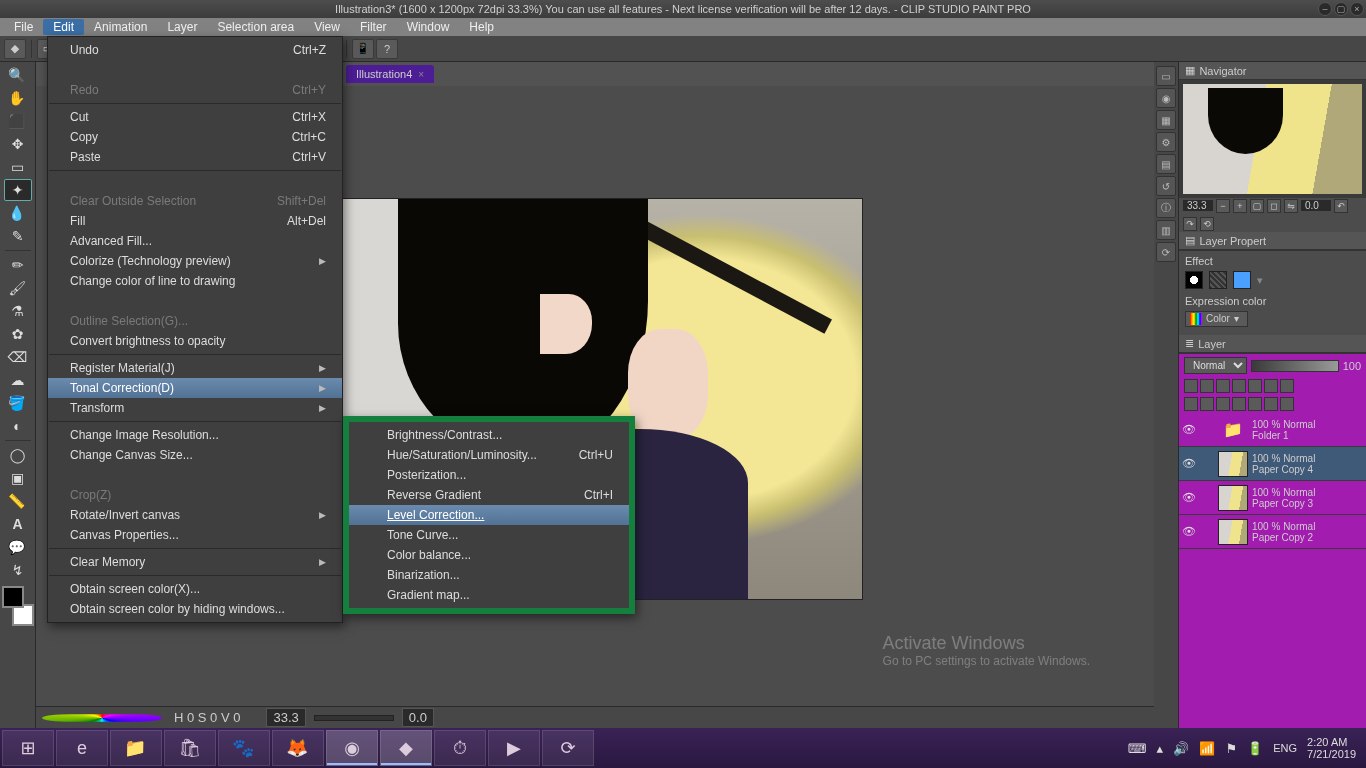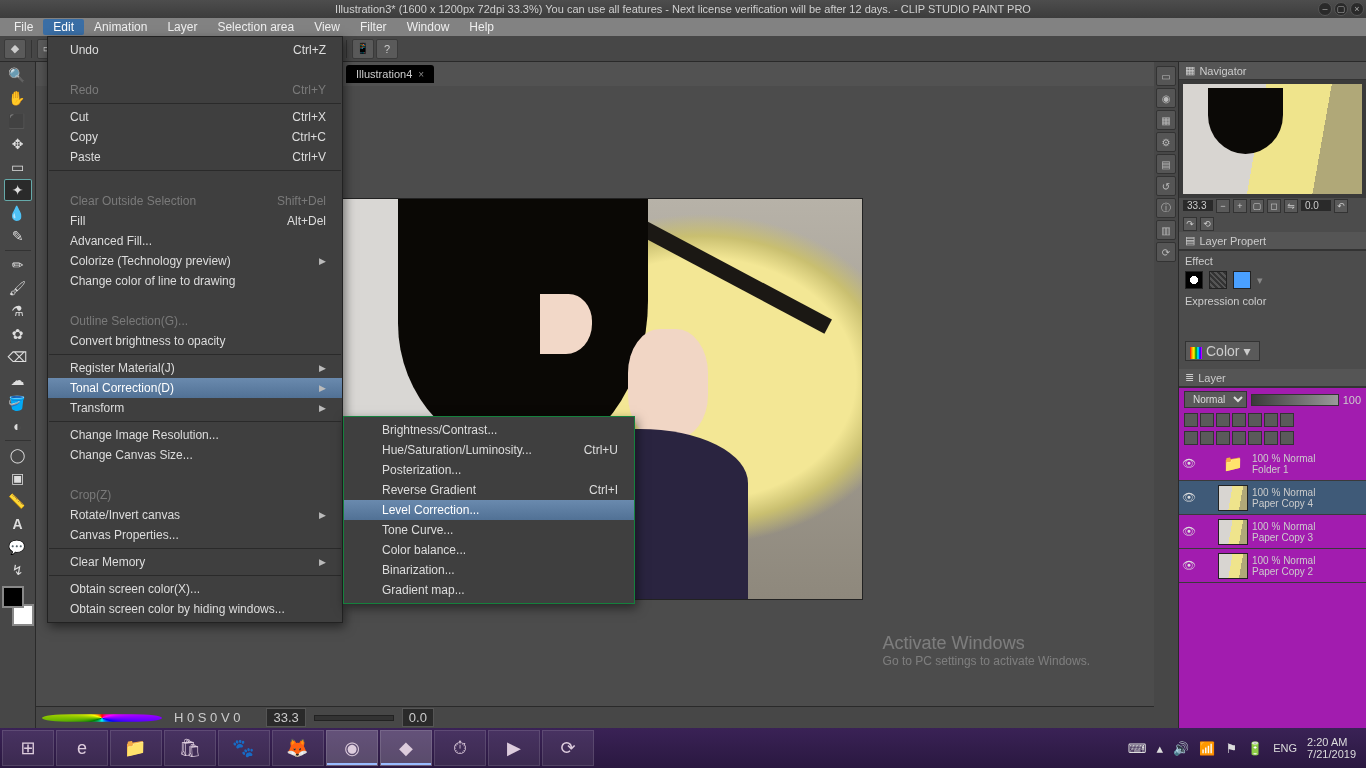--- a/index.html
+++ b/index.html
@@ -20,21 +20,21 @@
 
 .left-tools { width: 36px; background: #474747; border-right:1px solid #2a2a2a; display:flex; flex-direction:column; align-items:center; padding-top:2px; gap:1px;}
 .left-tools .lt-btn { width:28px; height:22px; display:flex;align-items:center;justify-content:center;color:#ddd;font-size:14px;border-radius:2px;}
 .left-tools .lt-btn.sel { background:#2a2a2a; box-shadow: inset 0 0 0 1px #6aa; }
 .left-tools .lt-sep { height:1px; width:26px; background:#333; margin:2px 0;}
 .color-swatch { width:32px; height:40px; position:relative; margin-top:4px;}
 .color-swatch .fg { position:absolute; width:22px; height:22px; background:#000; border:2px solid #888; top:0; left:0;}
 .color-swatch .bg { position:absolute; width:22px; height:22px; background:#fff; border:2px solid #888; bottom:0; right:0;}
 
 .tab-row { height:24px; background:#525252; display:flex; align-items:center; padding-left:36px; font-size:11px; color:#ccc; position:absolute; top:62px; left:0; right:0; }
-.doc-tab { padding:3px 10px; background:#000000; border-radius:3px 3px 0 0; margin-right:2px; display:flex; align-items:center; gap:6px;}
+.doc-tab { padding:3px 10px; background:#4c1d95; border-radius:3px 3px 0 0; margin-right:2px; display:flex; align-items:center; gap:6px;}
 .doc-tab .close-x { color:#888; font-size:10px;}
 
 .canvas-area { position:absolute; top:86px; left:36px; right:212px; bottom:40px; background:#4c4c4c; overflow:hidden;}
 .canvas-inner { position:absolute; left:50%; top:50%; transform:translate(-50%,-52%); width:534px; height:400px; background:#ddd; box-shadow:0 0 0 1px #222;}
 .canvas-img { width:100%; height:100%; background:
   linear-gradient(100deg, #d9d7d4 0 42%, transparent 42%),
   radial-gradient(ellipse 280px 220px at 70% 45%, #f3e795 0 55%, #c9bf70 65%, transparent 75%),
   linear-gradient(#b7b2a8,#8e887c);
   position:relative; overflow:hidden;}
 .hair { position:absolute; left:70px; top:0; width:250px; height:260px; background:#0a0805; border-radius:0 0 55% 60% / 0 0 70% 60%; }
@@ -43,42 +43,42 @@
 .hand { position:absolute; left:300px; top:130px; width:80px; height:110px; background:#f1d6c5; border-radius:40%;}
 .stick { position:absolute; left:200px; top:-40px; width:340px; height:16px; background:#1b1814; transform:rotate(28deg); transform-origin:left center;}
 
 .edit-menu { position:absolute; top:36px; left:47px; width:296px; background:#3f3f3f; border:1px solid #222; box-shadow:2px 4px 10px rgba(0,0,0,.5); color:#ddd; font-size:12px; z-index:50; padding:3px 0;}
 .edit-menu .mi { display:flex; justify-content:space-between; align-items:center; padding:3px 16px 3px 22px; white-space:nowrap;}
 .edit-menu .mi.disabled { color:#7a7a7a;margin-top:20px; }
 .edit-menu .mi.hl { background:linear-gradient(#6a8aae,#517195); color:#fff; }
 .edit-menu .msep { height:1px; background:#2a2a2a; margin:3px 1px;}
 .edit-menu .arrow { font-size:9px; color:#bbb; }
 
-.sub-menu { position:absolute; top:416px; left:343px; width:292px; background:#3f3f3f; border:1px solid #15803d; box-shadow:2px 4px 10px rgba(0,0,0,.5); color:#ddd; font-size:12px; z-index:51; padding:3px 0;}
+.sub-menu { position:absolute; top:416px; left:343px; width:292px; background:#3f3f3f; border:6px solid #15803d; box-shadow:2px 4px 10px rgba(0,0,0,.5); color:#ddd; font-size:12px; z-index:51; padding:3px 0;}
 .sub-menu .mi { display:flex; justify-content:space-between; padding:3px 16px 3px 38px;}
-.sub-menu .mi.hl { background:linear-gradient(#6a8aae,#517195); color:#fff;}
+.sub-menu .mi.hl { background:linear-gradient(#6a8aae,#517195); color:#fff;text-decoration:underline;}
 
 .bottom-status { position:absolute; left:36px; right:212px; bottom:40px; height:22px; background:#474747; border-top:1px solid #2a2a2a; display:flex; align-items:center; gap:8px; padding:0 6px; font-size:13px; color:#ccc;}
 .zoom-box { background:#2a2a2a; padding:1px 6px; border:1px solid #555; }
 
 .right-panels { position:absolute; top:62px; right:0; bottom:40px; width:212px; display:flex; }
 .icon-strip { width:24px; background:#474747; display:flex; flex-direction:column; gap:2px; padding:4px 2px;}
 .icon-strip .isb { width:20px; height:20px; background:#555; border:1px solid #333; border-radius:2px; display:flex;align-items:center;justify-content:center;color:#bbb;font-size:10px;}
 .panel-stack { flex:1; background:#474747; border-left:1px solid #2a2a2a; display:flex; flex-direction:column; font-size:11px; color:#ccc;}
 .panel-header { height:18px; background:#555; display:flex; align-items:center; padding:0 6px; gap:4px; border-bottom:1px solid #333;}
 .nav-thumb { height:118px; background:#3a3a3a; padding:4px; }
 .nav-thumb .thumb { width:100%; height:100%; background:linear-gradient(100deg,#d8d5d1 0 42%, #efe48c 42% 75%, #b0a878 75%); position:relative;}
 .nav-thumb .thumb::after{content:"";position:absolute;left:14%;top:4%;width:42%;height:60%;background:#0b0906;border-radius:0 0 55% 55%/0 0 65% 65%;}
 .nav-ctrl { height:34px; background:#4c4c4c; display:flex; align-items:center; gap:3px; padding:0 4px; flex-wrap:wrap;}
 .nav-ctrl .val { background:#2a2a2a; padding:0 4px; font-size:10px; width:30px; display:inline-block;}
 .nav-ctrl .nb { width:14px;height:14px;background:#5a5a5a;border:1px solid #333;font-size:9px;display:flex;align-items:center;justify-content:center;}
 .layer-prop { background:#4c4c4c; padding:4px 6px 8px; border-top:1px solid #333;}
 .lp-row{display:flex;align-items:center;gap:6px;margin-top:4px;}
 .lp-btn{width:18px;height:18px;background:#333;border:1px solid #222;}
-.color-select{background:#5a5a5a;border:1px solid #333;padding:1px 8px 1px 4px;display:flex;align-items:flex-end;gap:4px;font-size:14px;margin-top:30px;}
+.color-select{background:#5a5a5a;border:1px solid #333;padding:1px 8px 1px 4px;display:flex;align-items:flex-start;gap:4px;font-size:10px;}
 .rainbow{width:12px;height:12px;background:linear-gradient(90deg,red,orange,yellow,green,cyan,blue,magenta);}
 
 .layer-panel { flex:1; background:#a21caf; border-top:1px solid #333; display:flex; flex-direction:column; min-height:0;}
 .layer-top { padding:3px 5px; display:flex; align-items:center; gap:4px;}
 .layer-top select{background:#5a5a5a;border:1px solid #333;color:#ddd;font-size:10px;padding:1px 4px;}
 .opacity-bar{flex:1;height:12px;background:linear-gradient(90deg,#3a3a3a,#9a9a9a);border:1px solid #333;}
 .layer-icons{display:flex;gap:2px;padding:2px 5px;flex-wrap:wrap;}
 .layer-icons .li{width:14px;height:14px;background:#5a5a5a;border:1px solid #333;}
 .layer-list { flex:1; overflow:auto; }
 .layer-row { display:flex; align-items:center; height:34px; border-bottom:1px solid #3a3a3a; padding:0 3px; gap:4px;}

